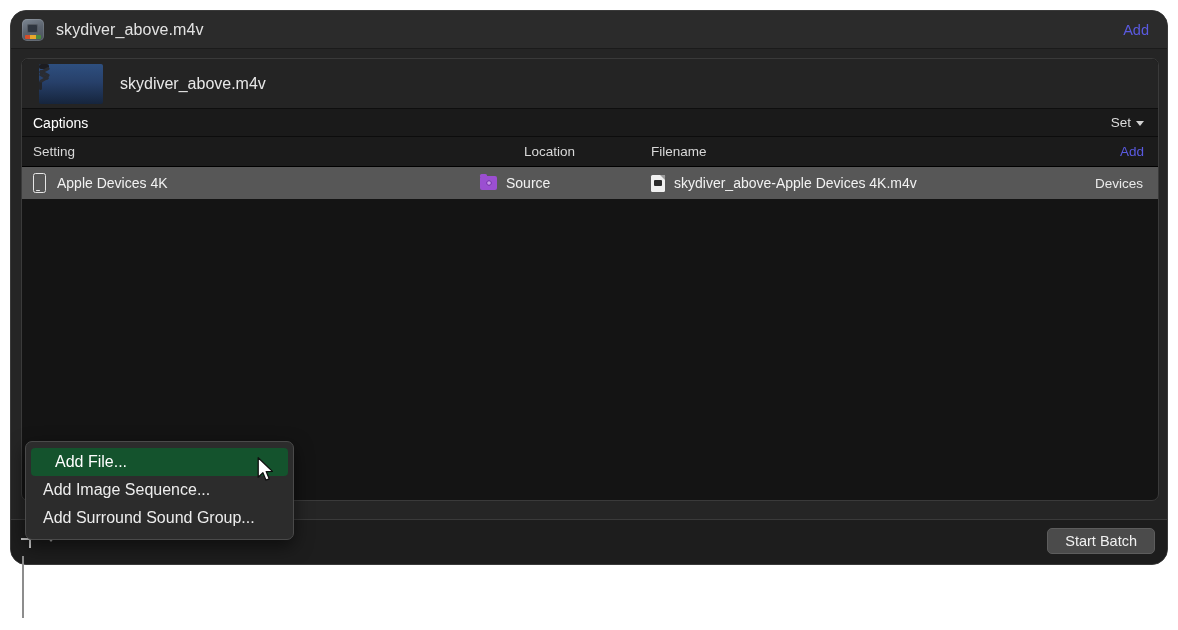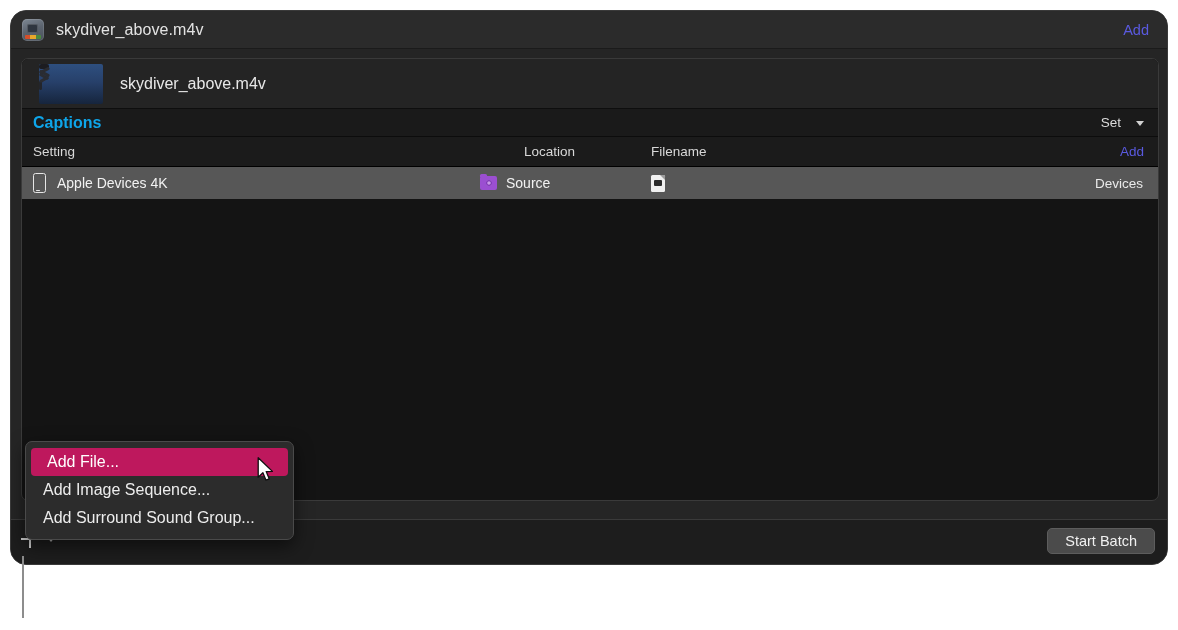--- a/index.html
+++ b/index.html
@@ -112,26 +112,26 @@
   
   .captions-bar {
     height: 28px;
     display: flex; align-items: center;
     background: #1a1a1a;
     border-bottom: 1px solid #0c0c0c;
     box-sizing: border-box;
   }
   .captions-label {
     margin-left: 11px;
-    font-size: 16px; color: #0ea5e9; font-weight: bold;
+    font-size: 14px; color: #ffffff;
   }
   .set-menu {
     margin-left:auto; margin-right: 14px;
     font-size: 13.5px; color: #dcdcdc;
-    display:flex; align-items:center; gap:15px;
+    display:flex; align-items:center; gap:5px;
   }
   .chev {
     width:0;height:0;
     border-left:4.5px solid transparent;
     border-right:4.5px solid transparent;
     border-top:5px solid #d2d2d2;
     display:inline-block;
     position:relative; top:1px;
   }
 
@@ -222,24 +222,24 @@
   }
   .menu-item {
     height: 28px;
     display: flex; align-items: center;
     padding-left: 17px;
     font-size: 16px;
     color: #ededed;
     box-sizing: border-box;
   }
   .menu-item.sel {
-    background: #be185d;
+    background: #14532d;
     margin: 0 5px;
     border-radius: 4px;
-    padding-left: 16px;
+    padding-left: 24px;
     color: #ffffff;
   }
 
   
   .cursor {
     position: absolute;
     left: 246px; top: 446px;
     width: 17px; height: 25px;
     z-index: 60;
     pointer-events: none;
@@ -344,20 +344,21 @@
         <div class="cell c-setting">
           <span class="icon-device"></span>
           <span class="cell-text">Apple Devices 4K</span>
         </div>
         <div class="cell c-location">
           <span class="icon-folder"></span>
           <span class="cell-text">Source</span>
         </div>
         <div class="cell c-filename">
           <span class="icon-doc"></span>
+          <span class="cell-text">skydiver_above-Apple Devices 4K.m4v</span>
         </div>
         <div class="cell c-remove">Devices</div>
       </div>
 
       <div class="job-empty"></div>
     </div>
 
     <div class="popup">
       <div class="menu-item sel">Add File...</div>
       <div class="menu-item">Add Image Sequence...</div>

